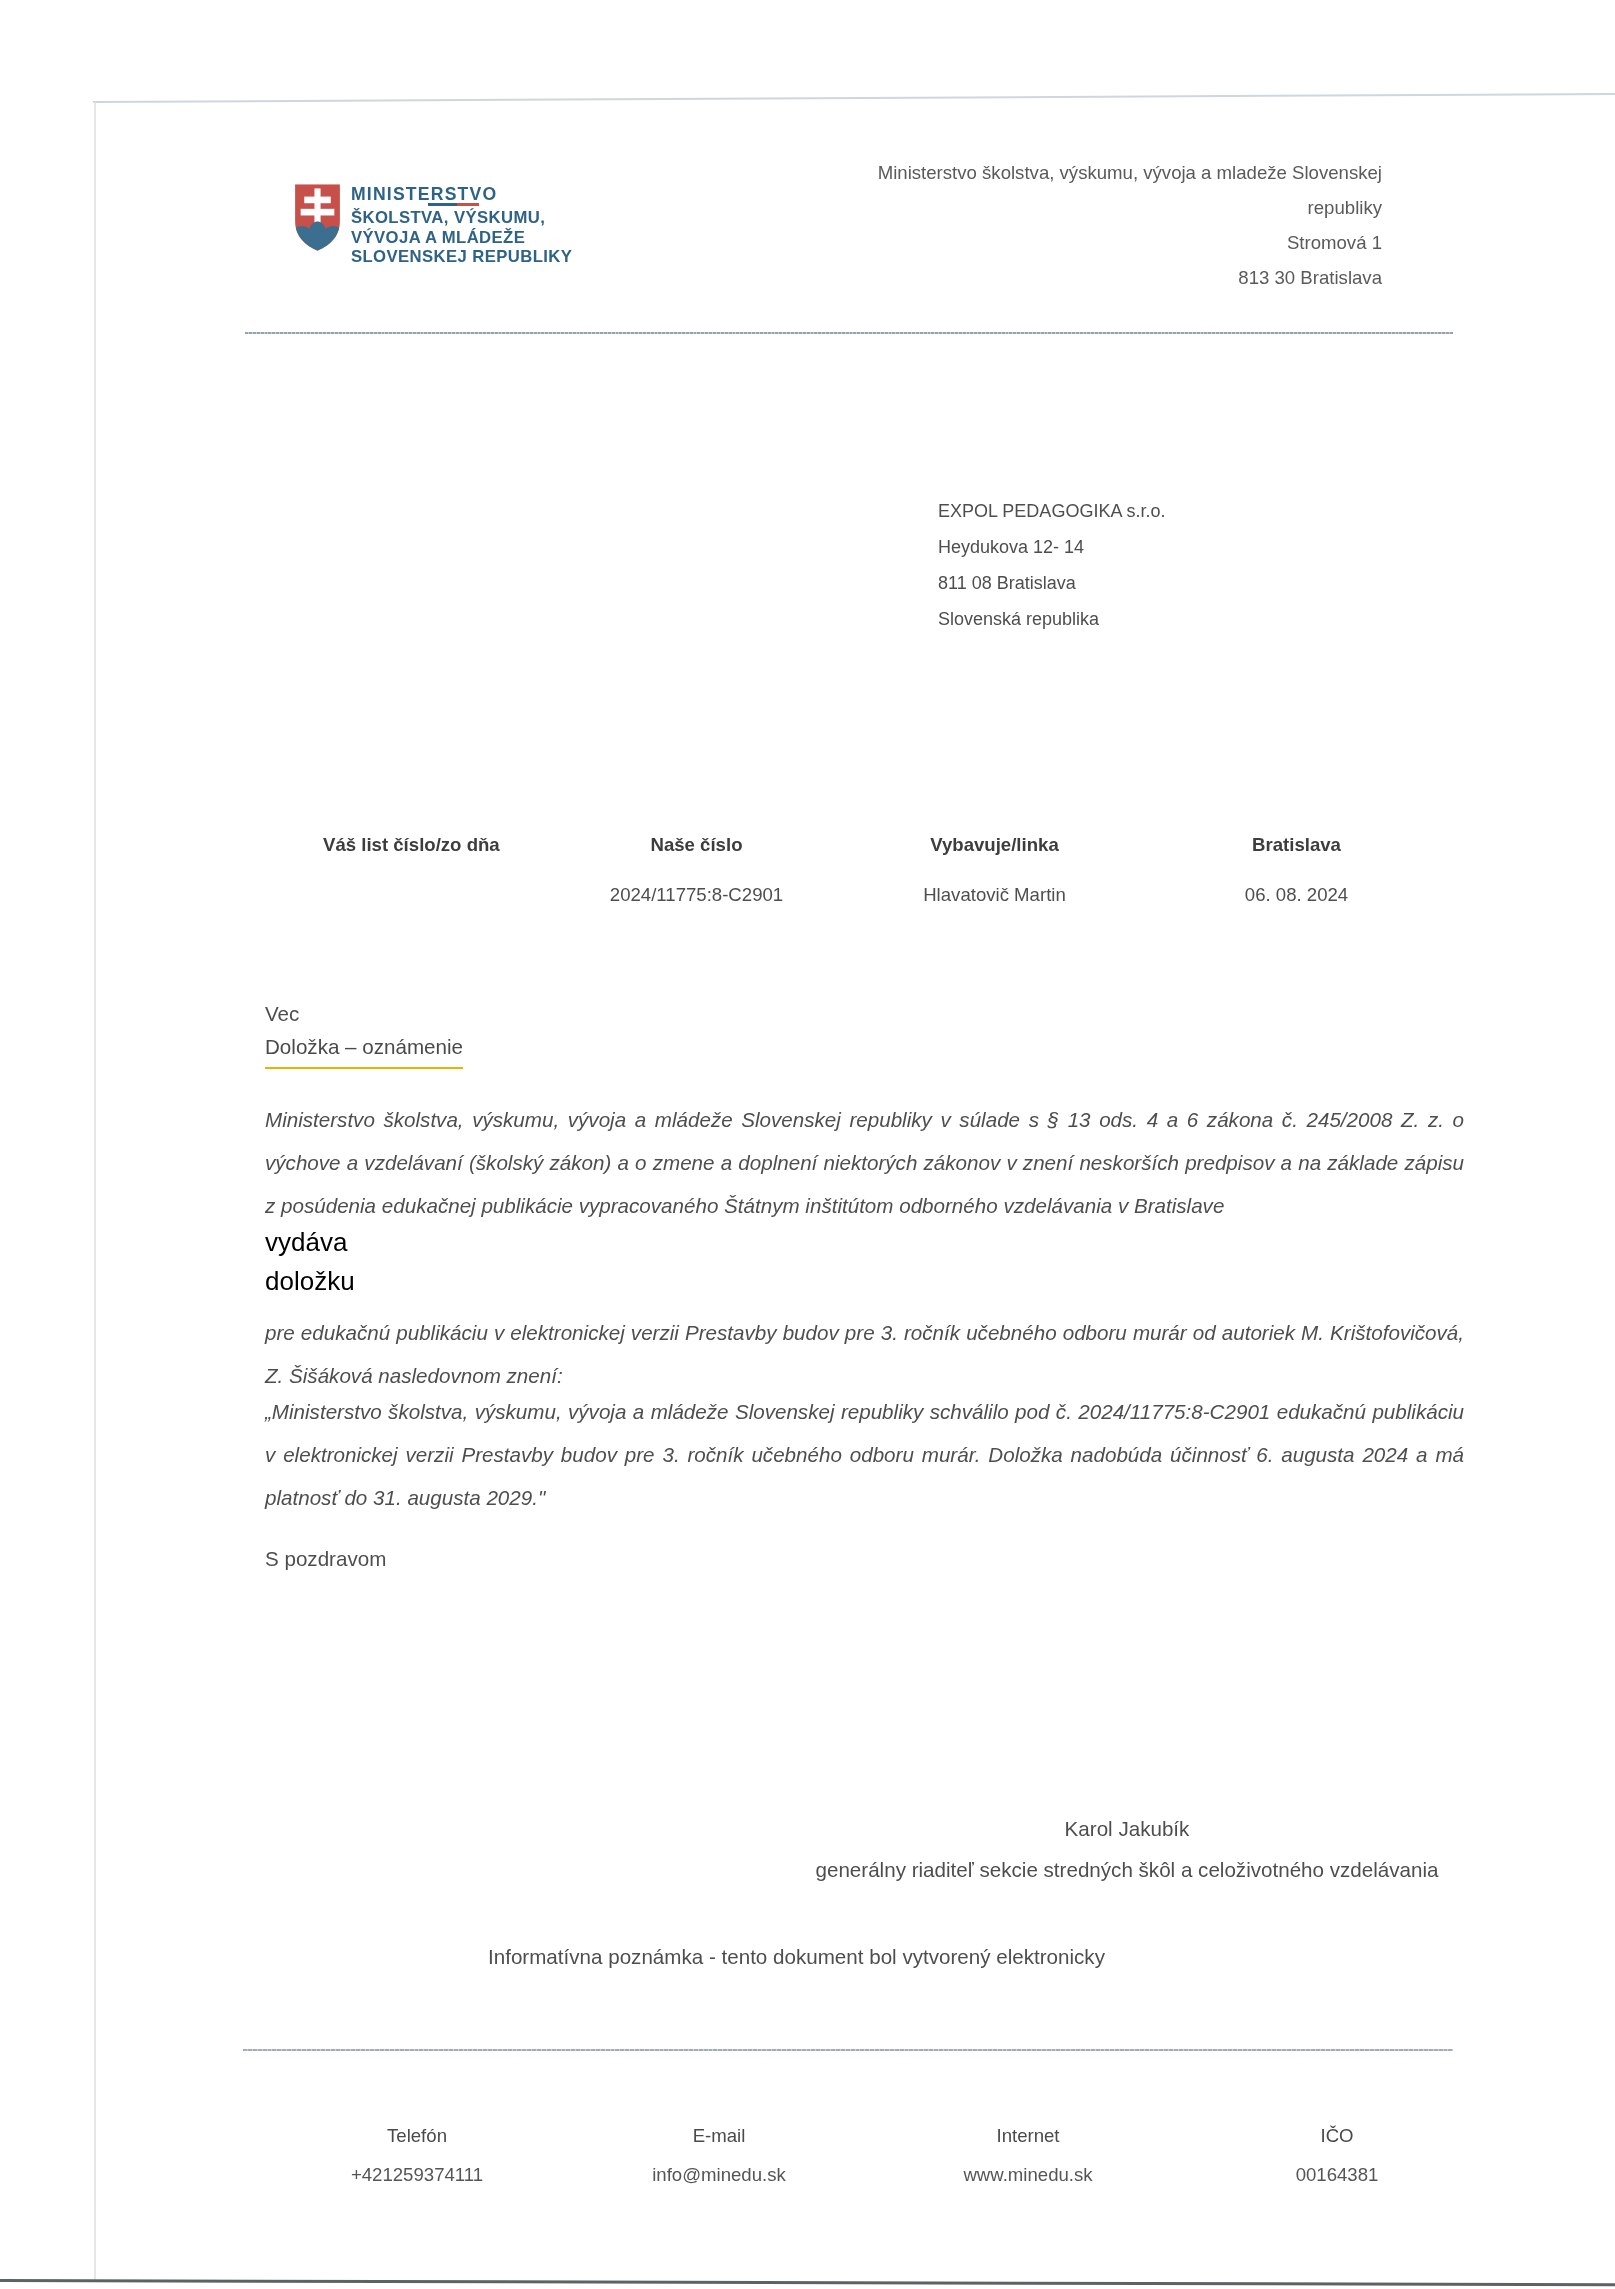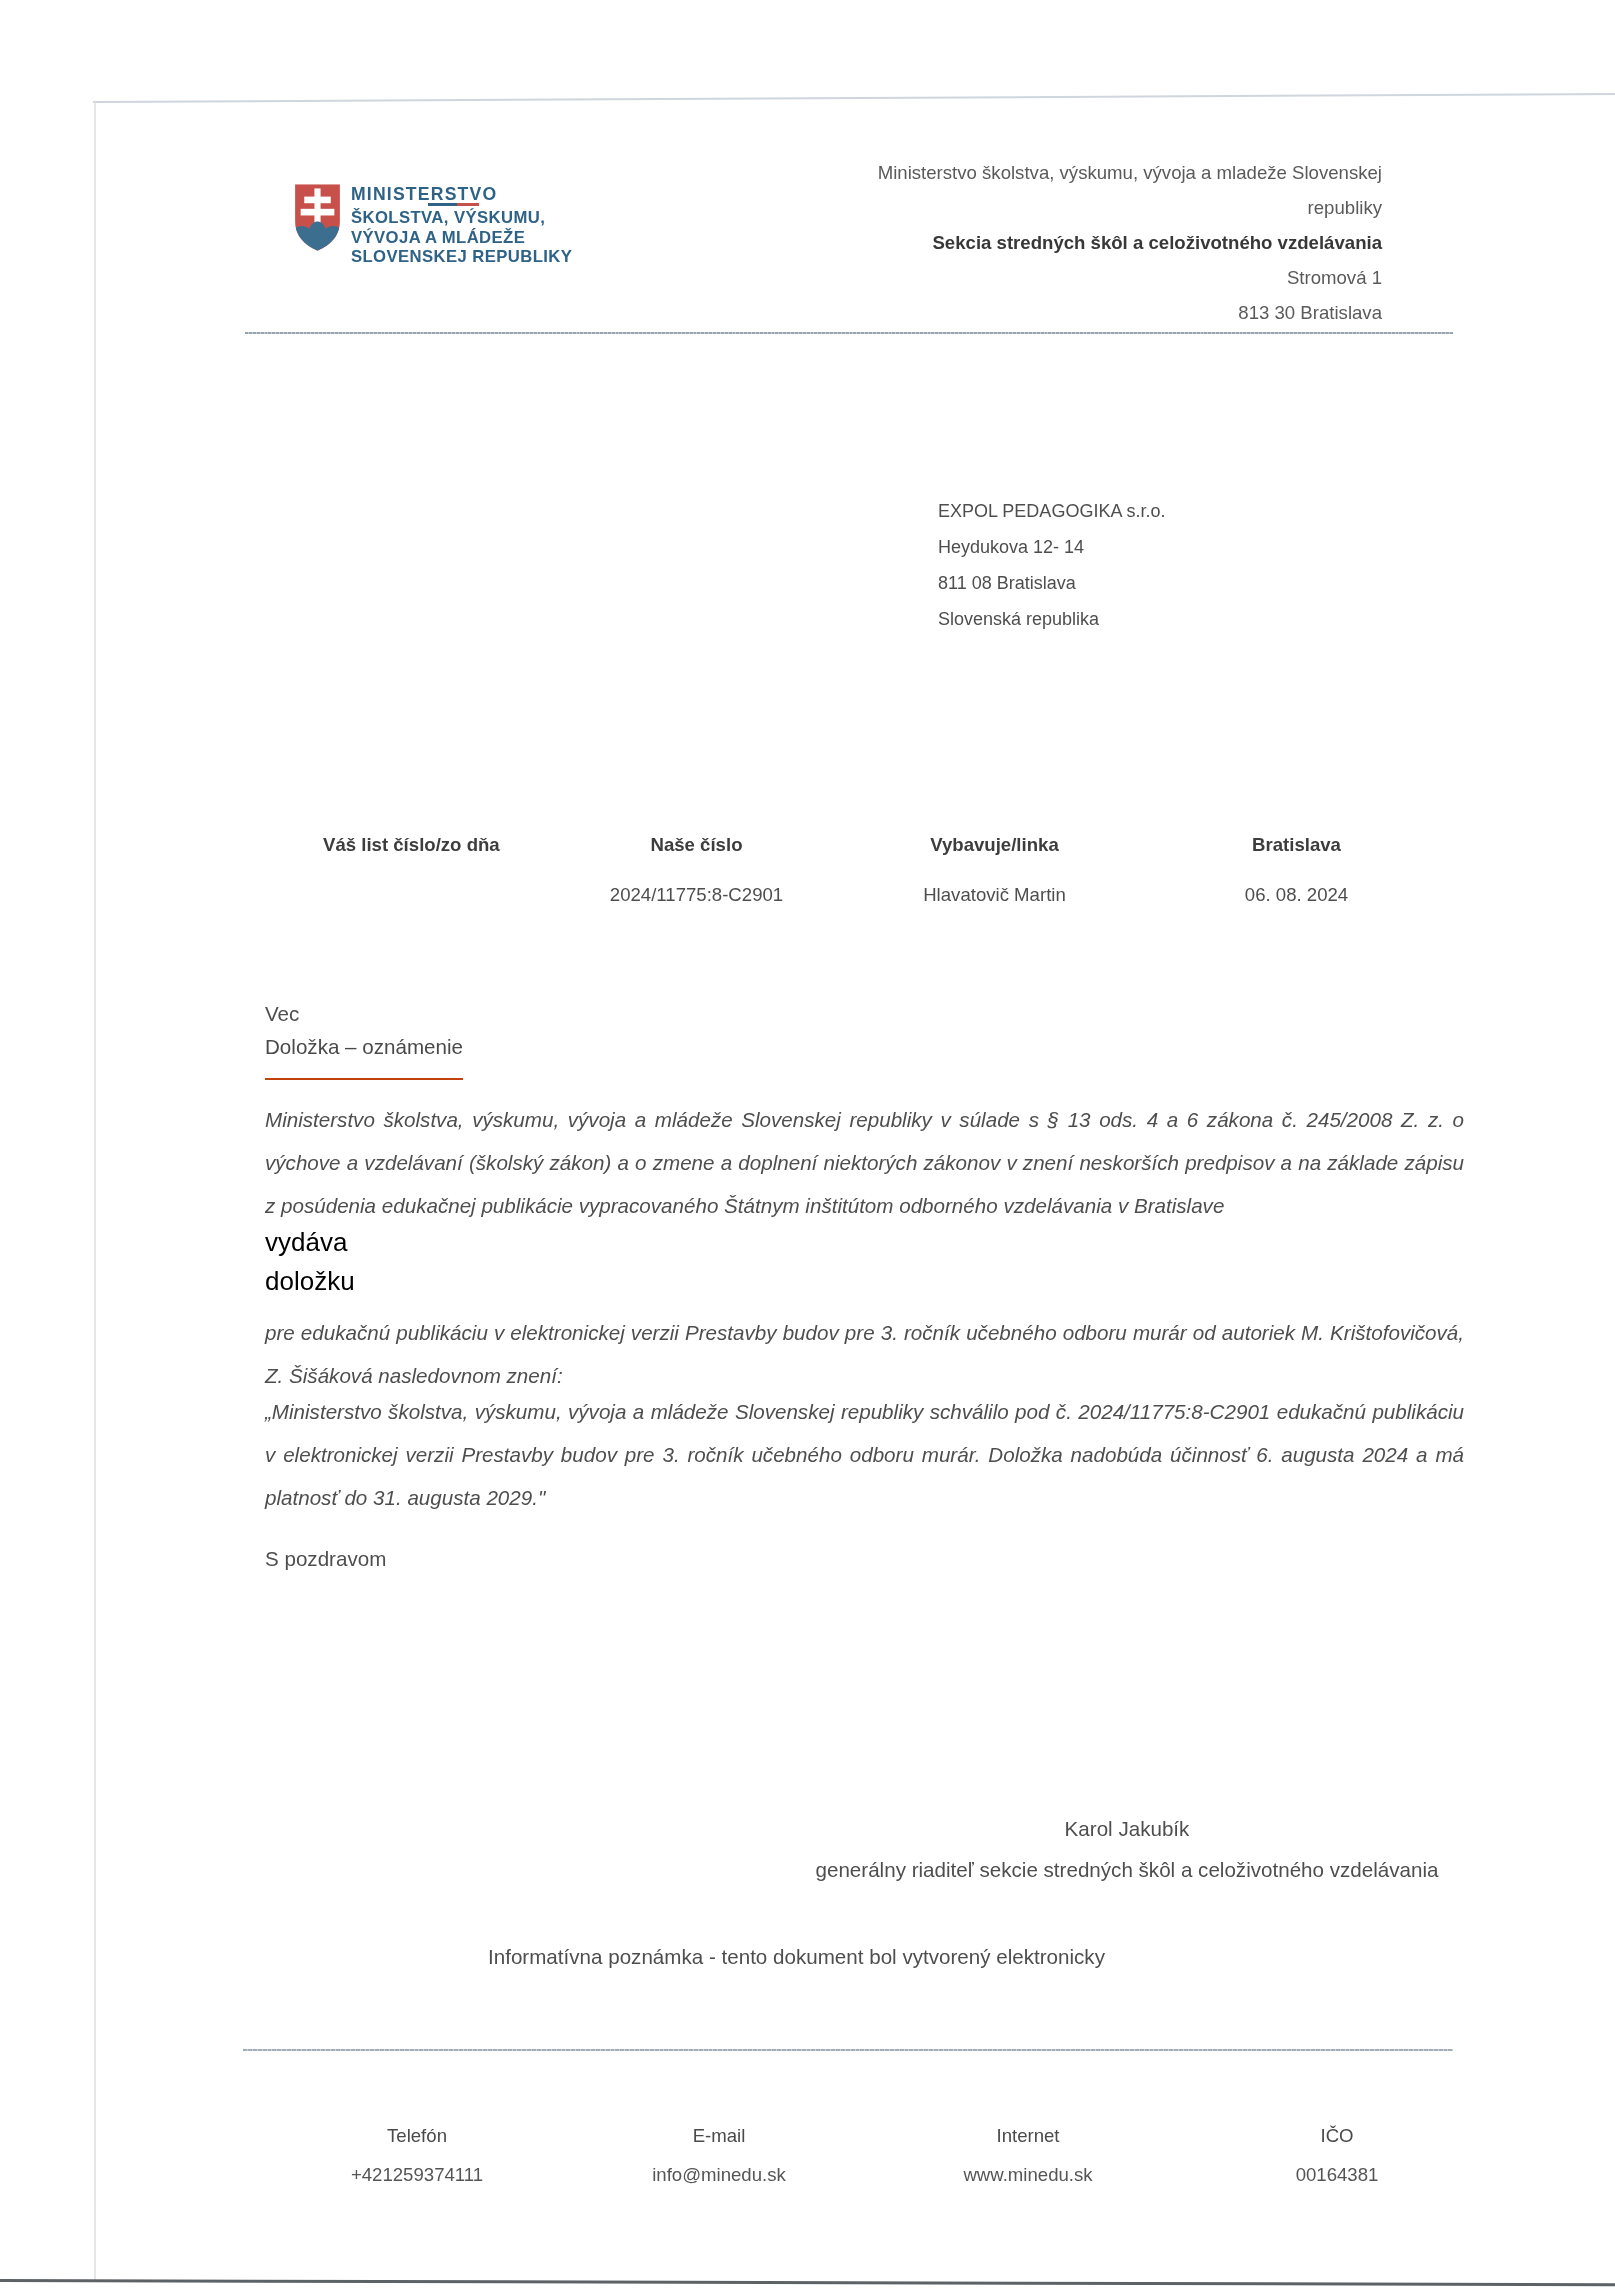--- a/index.html
+++ b/index.html
@@ -66,21 +66,21 @@
   .ref-col .ref-label { font-weight: bold; color: #3d3d3d; line-height: 23.5px; }
   .ref-col .ref-value { margin-top: 26px; color: #4e4e4e; line-height: 23.5px; }
   .ref-1 { left: 323px; width: 245px; text-align: left; }
   .ref-2 { left: 564px; width: 265px; text-align: center; }
   .ref-3 { left: 882px; width: 225px; text-align: center; }
   .ref-4 { left: 1206px; width: 181px; text-align: center; }
 
   
   .subject-label { left: 265px; top: 1002px; font-size: 20.6px; color: #4e4e4e; }
   .subject-title { left: 265px; top: 1035px; font-size: 20.6px; color: #4a4a4a; }
-  .subject-title .u { border-bottom: 2px solid #c2410c; padding-bottom: 20px; }
+  .subject-title .u { border-bottom: 2px solid #eab308; padding-bottom: 9px; }
 
   
   .body-par {
     left: 265px; width: 1199px;
     font-size: 20.6px; line-height: 43px;
     text-align: justify; text-align-last: left;
     color: #4e4e4e;
     font-style: italic;
   }
   .p1 { top: 1098px; }
@@ -141,21 +141,20 @@
   </div>
   <div class="abs logo-text-sub">
     <div>ŠKOLSTVA, VÝSKUMU,</div>
     <div>VÝVOJA A MLÁDEŽE</div>
     <div>SLOVENSKEJ REPUBLIKY</div>
   </div>
 
   <div class="abs sender">
     <div>Ministerstvo školstva, výskumu, vývoja a mladeže Slovenskej</div>
     <div>republiky</div>
-    <div class="bold-line">Sekcia stredných škôl a celoživotného vzdelávania</div>
     <div>Stromová 1</div>
     <div>813 30 Bratislava</div>
   </div>
 
   <div class="abs header-divider"></div>
 
   <div class="abs addressee">
     <div>EXPOL PEDAGOGIKA s.r.o.</div>
     <div>Heydukova 12- 14</div>
     <div>811 08 Bratislava</div>

